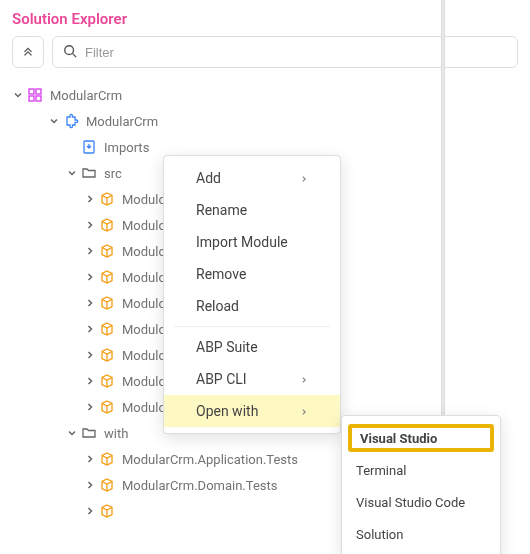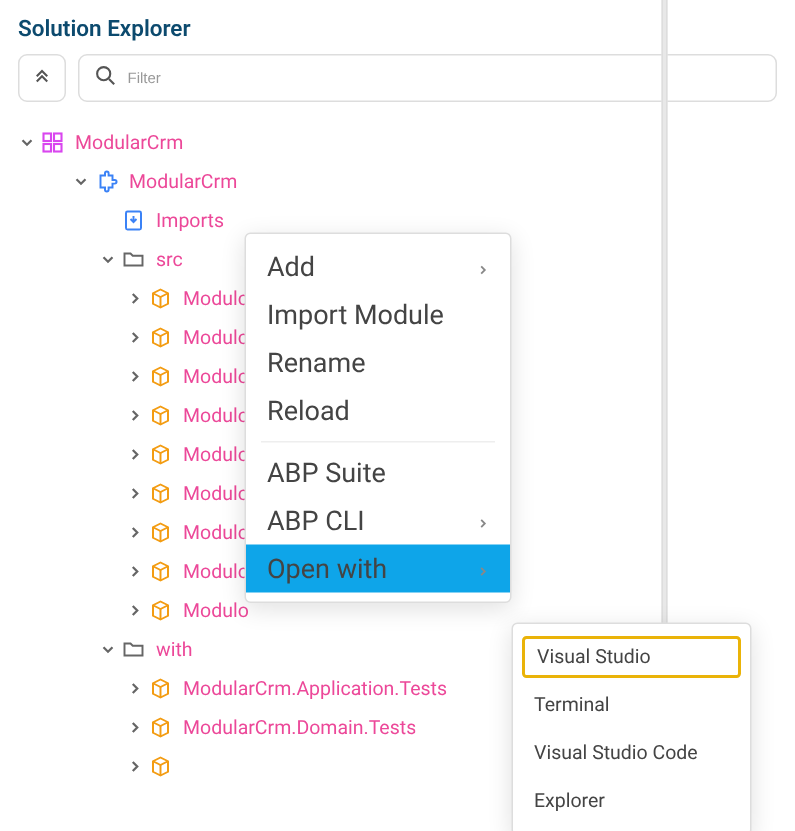--- a/index.html
+++ b/index.html
@@ -9,21 +9,21 @@
       color: #333;
       background: #fff;
       width: 530px;
       height: 554px;
       overflow: hidden;
       position: relative;
     }
     .panel-title {
       font-size: 15px;
       font-weight: 600;
-      color: #0c4a6e;
+      color: #ec4899;
       padding: 10px 12px 8px 12px;
     }
     .toolbar {
       display: flex;
       align-items: center;
       gap: 8px;
       padding: 0 12px 10px 12px;
     }
     .collapse-btn {
       width: 32px;
@@ -43,21 +43,21 @@
       border-radius: 6px;
       display: flex;
       align-items: center;
       padding: 0 10px;
       gap: 8px;
     }
     .search-box input {
       border: none;
       outline: none;
       flex: 1;
-      font-size: 10px;
+      font-size: 13px;
       color: #a21caf;
       background: transparent;
     }
     .search-box input::placeholder { color: #999; }
     .tree {
       padding: 4px 0;
     }
     .tree-row {
       display: flex;
       align-items: center;
@@ -79,42 +79,42 @@
       height: 18px;
       display: inline-flex;
       align-items: center;
       justify-content: center;
       margin-right: 6px;
       flex-shrink: 0;
     }
     .node-label {
       white-space: nowrap;
       overflow: hidden;
-      color: #ec4899;
+      color: #737373;
     }
     .context-menu {
       position: absolute;
       background: #fff;
       border: 1px solid #ddd;
       border-radius: 4px;
       box-shadow: 0 4px 16px rgba(0,0,0,0.12);
       padding: 6px 0;
       min-width: 178px;
     }
     .ctx-item {
       display: flex;
       align-items: center;
       justify-content: space-between;
       height: 32px;
-      padding: 0 14px;
+      padding: 0 32px;
       cursor: pointer;
       color: #444;
-      font-size: 18px;
-    }
-    .ctx-item.highlight { background: #0ea5e9; text-align: center; }
+      font-size: 14px;
+    }
+    .ctx-item.highlight { background: #fef9c3; text-align: center; }
     .ctx-sep {
       height: 1px;
       background: #eee;
       margin: 4px 10px;
     }
     .submenu {
       position: absolute;
       background: #fff;
       border: 1px solid #ddd;
       border-radius: 4px;
@@ -125,25 +125,26 @@
     .sub-item {
       display: flex;
       align-items: center;
       height: 32px;
       padding: 0 14px;
       cursor: pointer;
       color: #444;
       font-size: 13px;
     }
     .sub-item.boxed {
-      border: 2px solid #eab308;
+      border: 4px solid #eab308;
       border-radius: 3px;
       margin: 2px 6px;
       padding: 0 8px;
       height: 28px;
+      font-weight: bold;
     }
     .divider-right {
       position: absolute;
       top: 0;
       right: 85px;
       width: 4px;
       height: 100%;
       background: #e8e8e8;
       border-left: 1px solid #ddd;
       border-right: 1px solid #ddd;
@@ -456,24 +457,27 @@
 <div class="context-menu" style="left:163px; top:155px;">
   <div class="ctx-item">
     <span>Add</span>
     <span>
       <svg width="8" height="8" viewBox="0 0 10 10" fill="none" stroke="#888" stroke-width="1.5">
           <path d="M3.5 2 L6.5 5 L3.5 8"></path>
         </svg>
     </span>
   </div>
   <div class="ctx-item">
+    <span>Rename</span>
+  </div>
+  <div class="ctx-item">
     <span>Import Module</span>
   </div>
   <div class="ctx-item">
-    <span>Rename</span>
+    <span>Remove</span>
   </div>
   <div class="ctx-item">
     <span>Reload</span>
   </div>
   <div class="ctx-sep"></div>
   <div class="ctx-item">
     <span>ABP Suite</span>
   </div>
   <div class="ctx-item">
     <span>ABP CLI</span>
@@ -497,15 +501,15 @@
   <div class="sub-item boxed">
     <span>Visual Studio</span>
   </div>
   <div class="sub-item">
     <span>Terminal</span>
   </div>
   <div class="sub-item">
     <span>Visual Studio Code</span>
   </div>
   <div class="sub-item">
-    <span>Explorer</span>
+    <span>Solution</span>
   </div>
 </div>
 
 </body></html>

